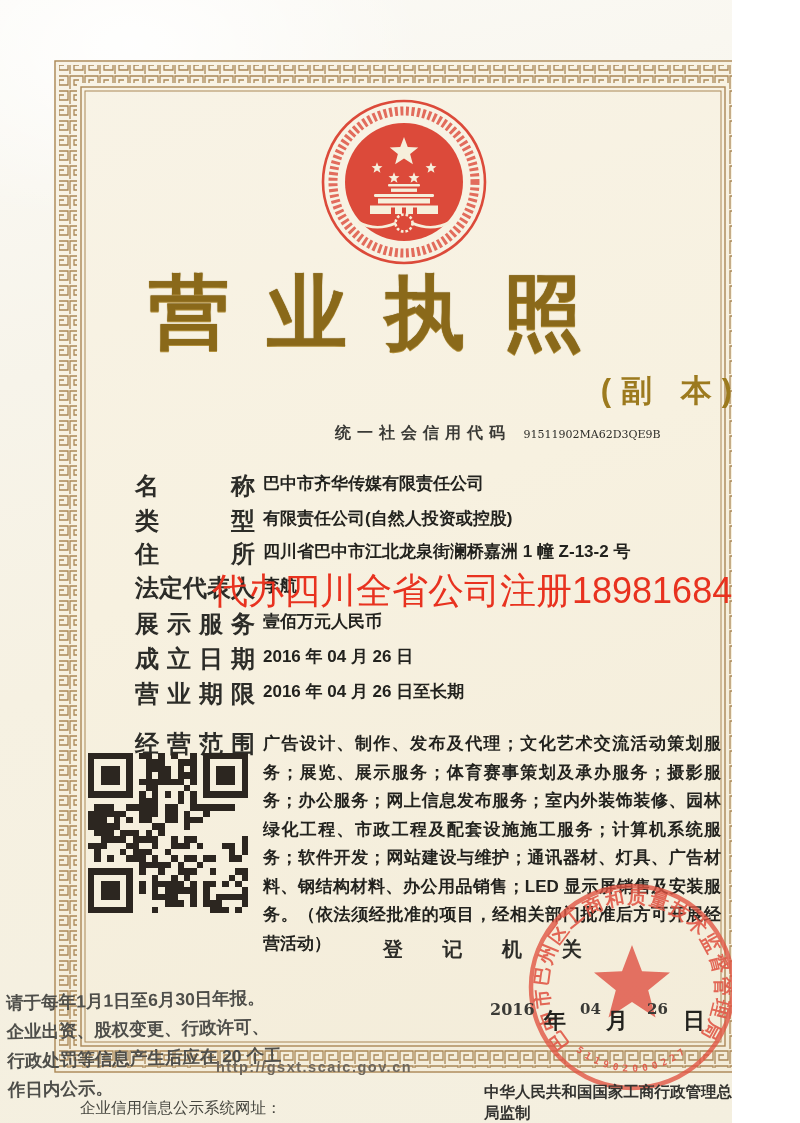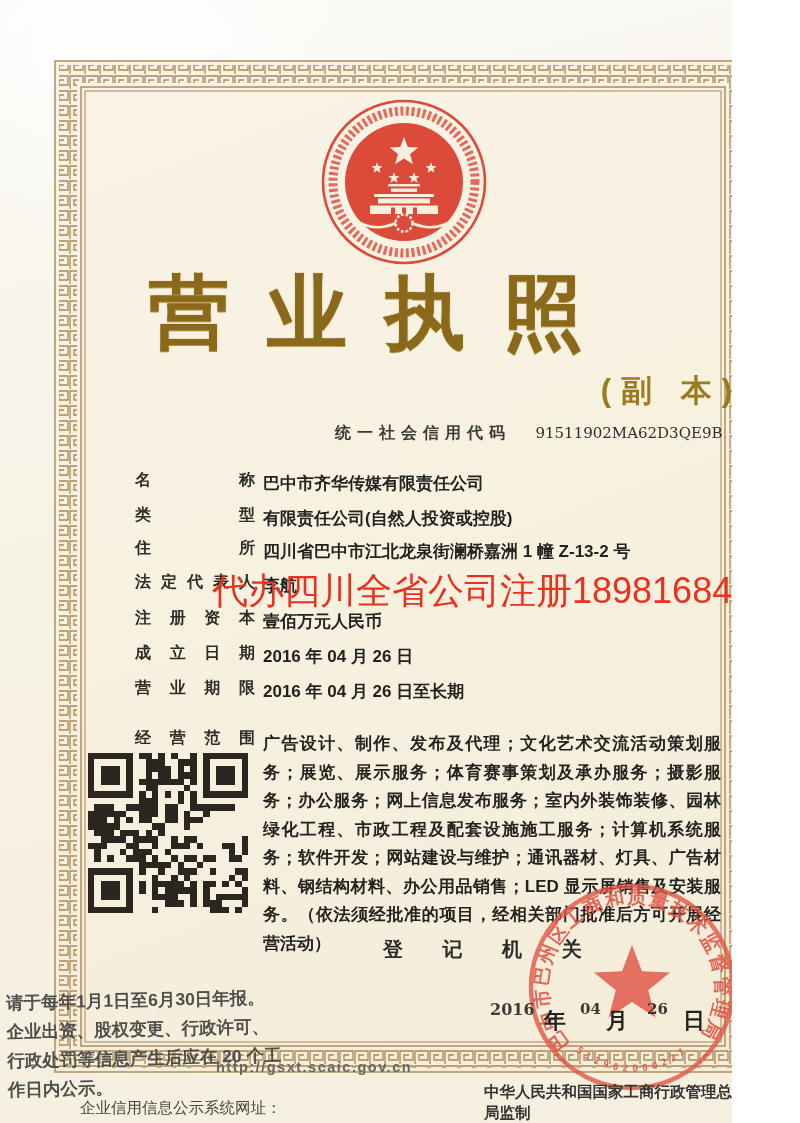--- a/index.html
+++ b/index.html
@@ -27,27 +27,27 @@
   .title-row span {
     font-size:80px; font-weight:700; letter-spacing:38px; margin-right:-38px;
     color:#8a691a; text-shadow:0 1px 0 #b3913c, 0 0 1px #6f5414;
     font-family:"Liberation Sans", sans-serif;
   }
   .subtitle-row { position:absolute; left:0; right:0; top:370px; text-align:right; }
   .subtitle-row span { font-size:31px; font-weight:700; letter-spacing:10px; margin-right:-10px; color:#9c7a1e; }
 
   .credit-line { position:absolute; left:335px; top:423px; white-space:nowrap; }
   .credit-label { font-size:16px; font-weight:700; letter-spacing:6px; color:#3a3a36;text-align:center; }
-  .credit-value { font-size:15px; margin-left:20px; color:#2e2e2a; font-family:"DejaVu Serif", serif;text-align:right; }
+  .credit-value { font-size:11px; margin-left:8px; color:#2e2e2a; font-family:"DejaVu Serif", serif;text-align:right; }
 
   .fields { position:absolute; left:135px; top:0; width:580px; }
   .frow { position:absolute; left:0; white-space:nowrap; }
   .flabel {
     display:inline-block; width:120px; vertical-align:top;
-    font-size:16px; font-weight:700; color:#2c2c28;
+    font-size:24px; font-weight:700; color:#2c2c28;
     text-align:justify; text-align-last:justify;
   }
   .fvalue {
     display:inline-block; margin-left:8px; vertical-align:top;
     font-size:17px; font-weight:700; color:#22221e; padding-top:2px;
   }
   .frow.scope .fvalue { width:458px; white-space:normal; line-height:28.5px; text-align:justify; }
 
   .qr { position:absolute; left:88px; top:753px; width:160px; height:160px; }
   .qr svg { width:100%; height:100%; }
@@ -149,21 +149,21 @@
     <div class="frow" style="top:505px">
       <span class="flabel">类型</span><span class="fvalue">有限责任公司(自然人投资或控股)</span>
     </div>
     <div class="frow" style="top:538px">
       <span class="flabel">住所</span><span class="fvalue">四川省巴中市江北龙泉街澜桥嘉洲 1 幢 Z-13-2 号</span>
     </div>
     <div class="frow" style="top:572px">
       <span class="flabel">法定代表人</span><span class="fvalue">李航</span>
     </div>
     <div class="frow" style="top:608px">
-      <span class="flabel">注册资本</span><span class="fvalue">壹佰万元人民币</span>
+      <span class="flabel">展示服务</span><span class="fvalue">壹佰万元人民币</span>
     </div>
     <div class="frow" style="top:643px">
       <span class="flabel">成立日期</span><span class="fvalue">2016 年 04 月 26 日</span>
     </div>
     <div class="frow" style="top:678px">
       <span class="flabel">营业期限</span><span class="fvalue">2016 年 04 月 26 日至长期</span>
     </div>
     <div class="frow scope" style="top:728px">
       <span class="flabel">经营范围</span><span class="fvalue">广告设计、制作、发布及代理；文化艺术交流活动策划服务；展览、展示服务；体育赛事策划及承办服务；摄影服务；办公服务；网上信息发布服务；室内外装饰装修、园林绿化工程、市政工程及配套设施施工服务；计算机系统服务；软件开发；网站建设与维护；通讯器材、灯具、广告材料、钢结构材料、办公用品销售；LED 显示屏销售及安装服务。（依法须经批准的项目，经相关部门批准后方可开展经营活动）</span>
     </div>

